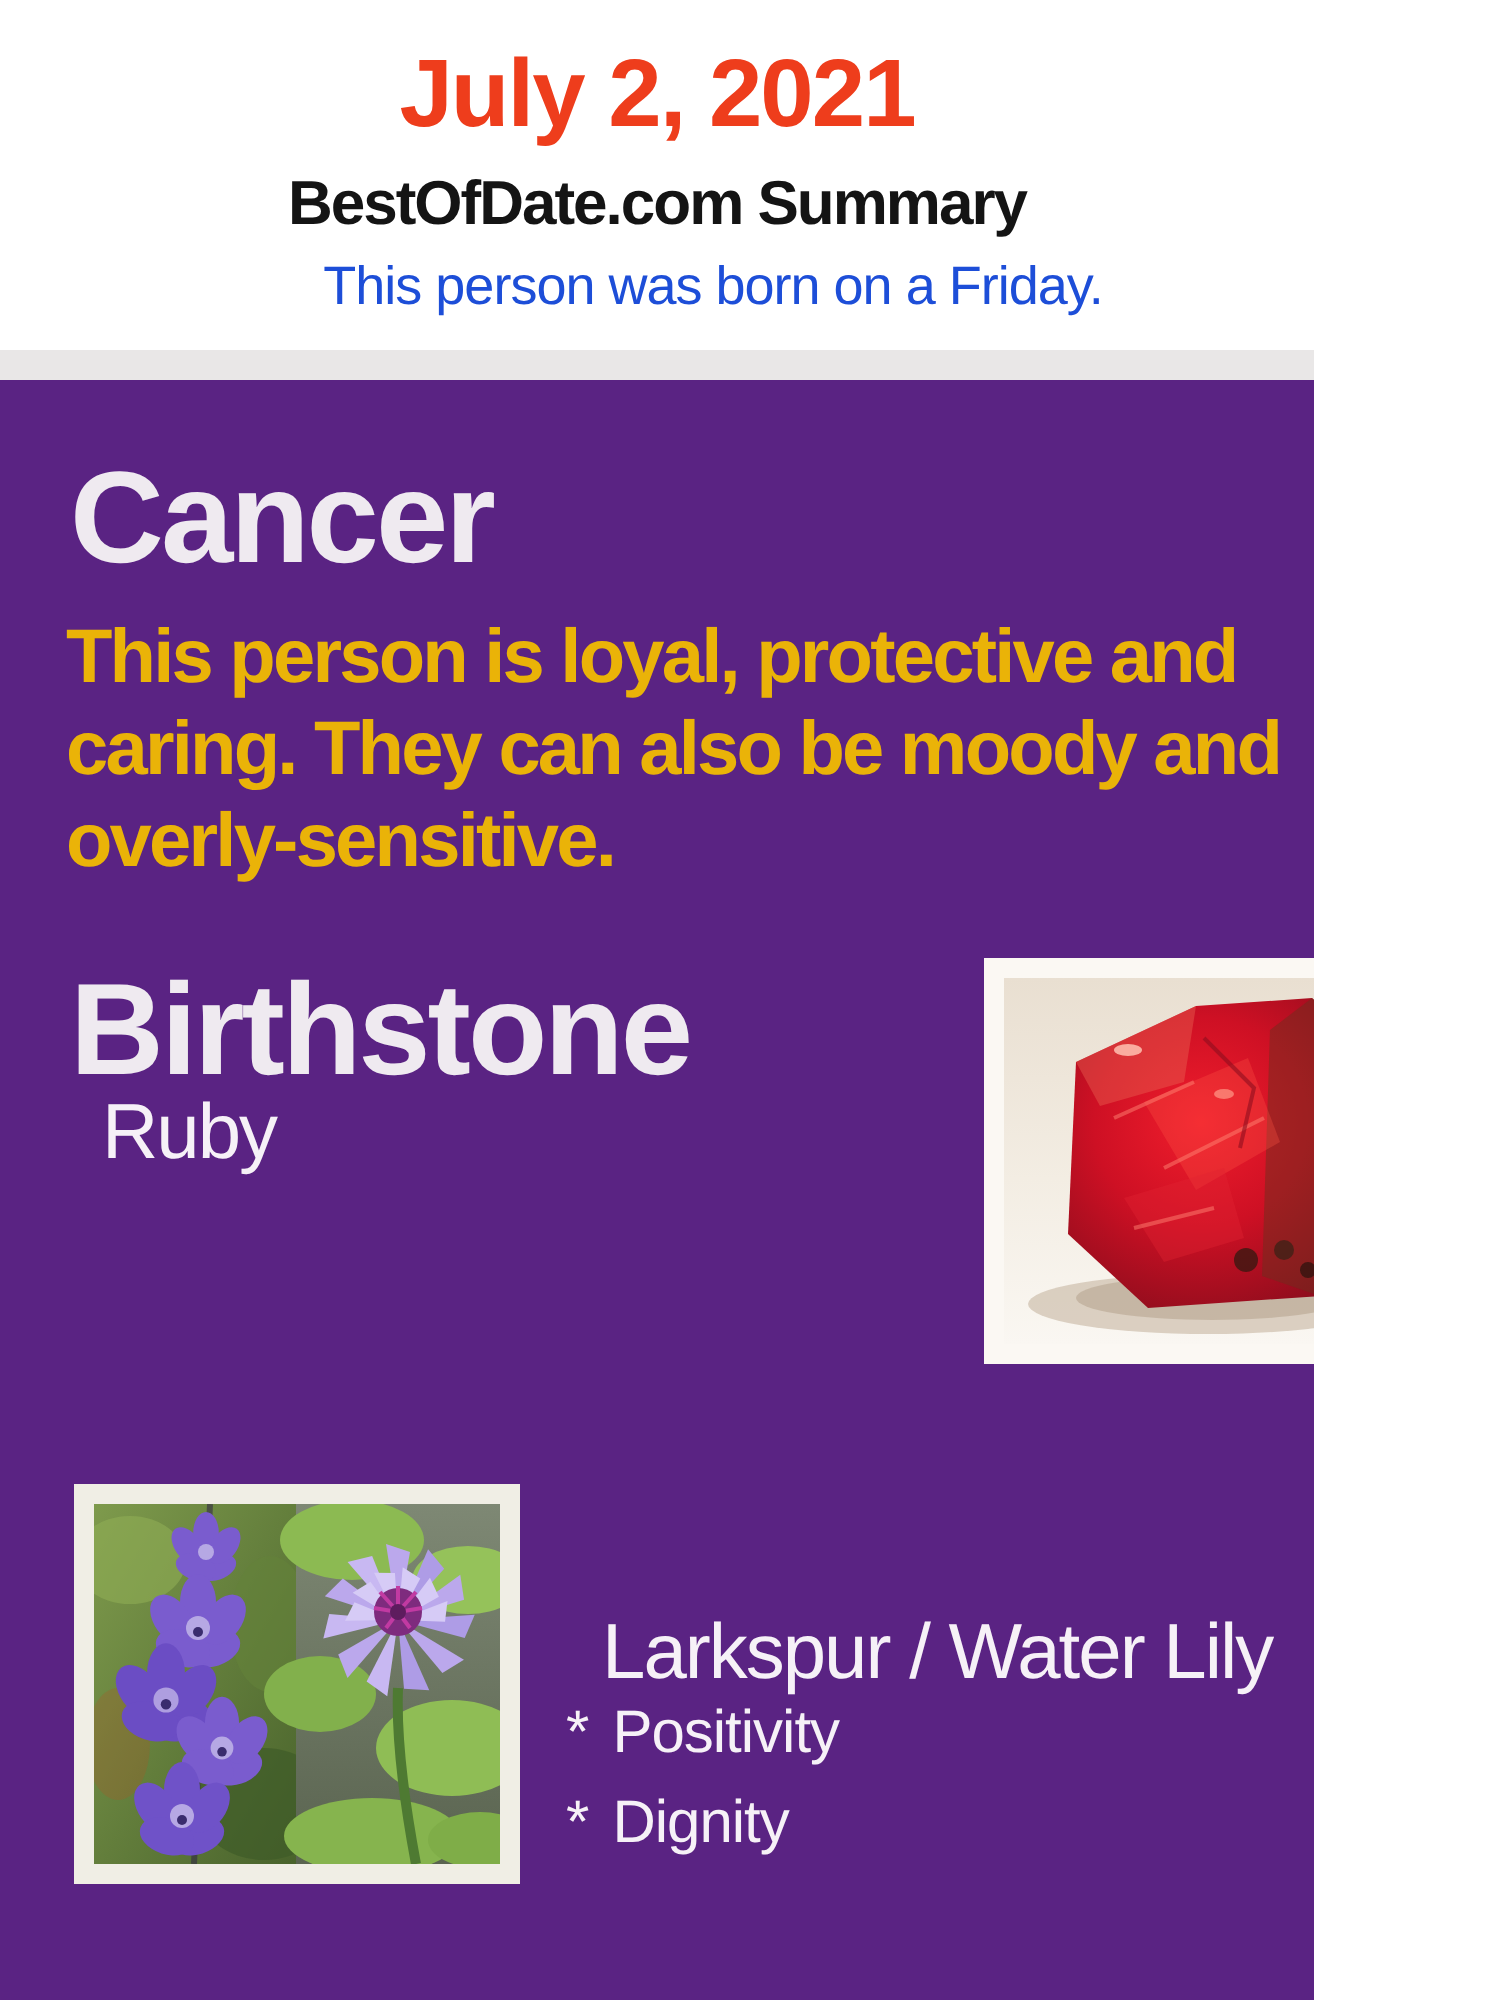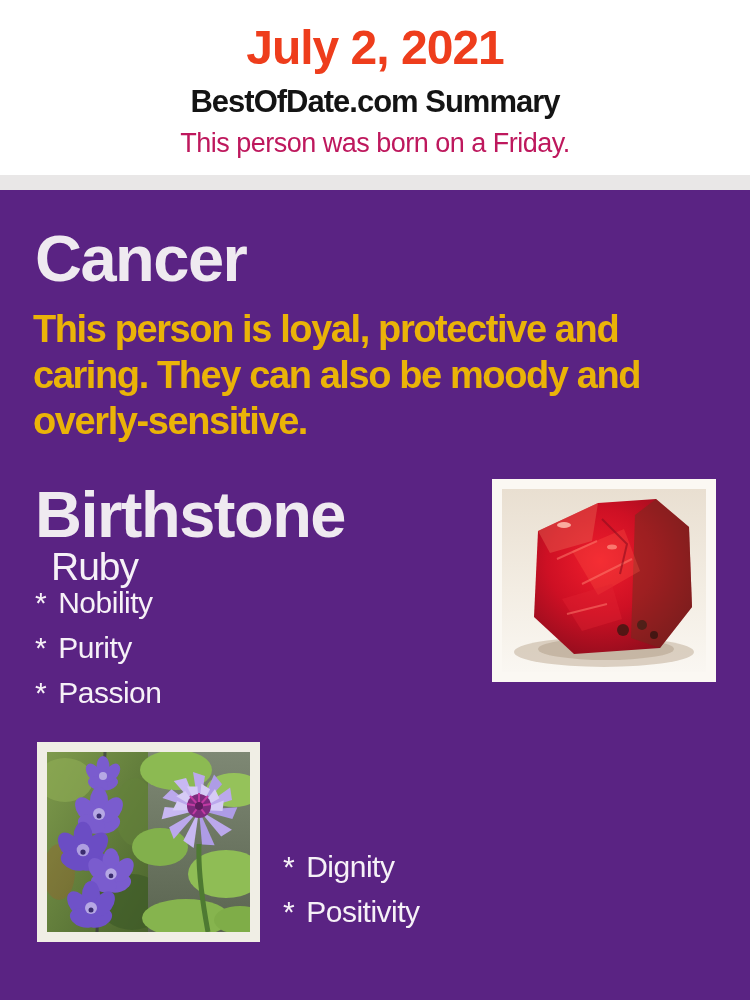--- a/index.html
+++ b/index.html
@@ -1,31 +1,31 @@
 <!DOCTYPE html>
 <html><head>
 <meta charset="utf-8">
 <style>
   html,body{margin:0;padding:0;}
   .page{
-    position:relative;width:750px;height:1000px;overflow:hidden;
+    position:relative;width:657px;height:1000px;overflow:hidden;
     background:#ffffff;font-family:"Liberation Sans",sans-serif;
   }
   
   .hdr-date{
     position:absolute;top:20px;left:0;width:100%;text-align:center;
     font-size:48px;font-weight:bold;letter-spacing:-1px;color:#EE3D1C;
   }
   .hdr-site{
     position:absolute;top:84px;left:0;width:100%;text-align:center;
     font-size:31px;font-weight:bold;letter-spacing:-1px;color:#141414;
   }
   .hdr-note{
     position:absolute;top:128px;left:0;width:100%;text-align:center;
-    font-size:27px;letter-spacing:-0.5px;color:#be185d;
+    font-size:27px;letter-spacing:-0.5px;color:#1d4ed8;padding-left:28px;
   }
   .divider{
     position:absolute;top:175px;left:0;width:100%;height:15px;background:#E9E7E7;
   }
   
   .purple{
     position:absolute;top:190px;left:0;width:100%;height:810px;
     background:#5A2383;color:#F3EEF4;
   }
   .h2{
@@ -76,25 +76,20 @@
 
   <div class="divider"></div>
 
   <section class="purple">
 
     <h2 class="h2 zodiac-name">Cancer</h2>
     <p class="zodiac-desc">This person is loyal, protective and caring. They can also be moody and overly-sensitive.</p>
 
     <h2 class="h2 birthstone-title">Birthstone</h2>
     <div class="name-line birthstone-name">Ruby</div>
-    <ul class="traits stone-traits">
-      <li><span class="bullet">*</span><span>Nobility</span></li>
-      <li><span class="bullet">*</span><span>Purity</span></li>
-      <li><span class="bullet">*</span><span>Passion</span></li>
-    </ul>
 
     <figure class="ruby-figure">
       <svg width="204" height="183" viewBox="0 0 204 183">
         <defs>
           <linearGradient id="rubyBg" x1="0" y1="0" x2="0" y2="1">
             <stop offset="0" stop-color="#E9DFD1"></stop>
             <stop offset="0.55" stop-color="#F3EDE3"></stop>
             <stop offset="1" stop-color="#FAF7F2"></stop>
           </linearGradient>
           <radialGradient id="stoneGrad" cx="0.42" cy="0.4" r="0.75">
@@ -229,19 +224,20 @@
                 <path d="M0,-4 L-12,-6"></path>
                 <path d="M0,-4 L6,4"></path>
                 <path d="M0,-4 L-6,4"></path>
             </g>
             <circle cx="0" cy="-4" r="4" fill="#5E1C5E"></circle>
           </g>
         </g>
       </svg>
     </figure>
 
+    <div class="name-line flower-name">Larkspur / Water Lily</div>
     <ul class="traits flower-traits">
+      <li><span class="bullet">*</span><span>Positivity</span></li>
       <li><span class="bullet">*</span><span>Dignity</span></li>
-      <li><span class="bullet">*</span><span>Positivity</span></li>
     </ul>
 
   </section>
 </div>
 
 </body></html>

